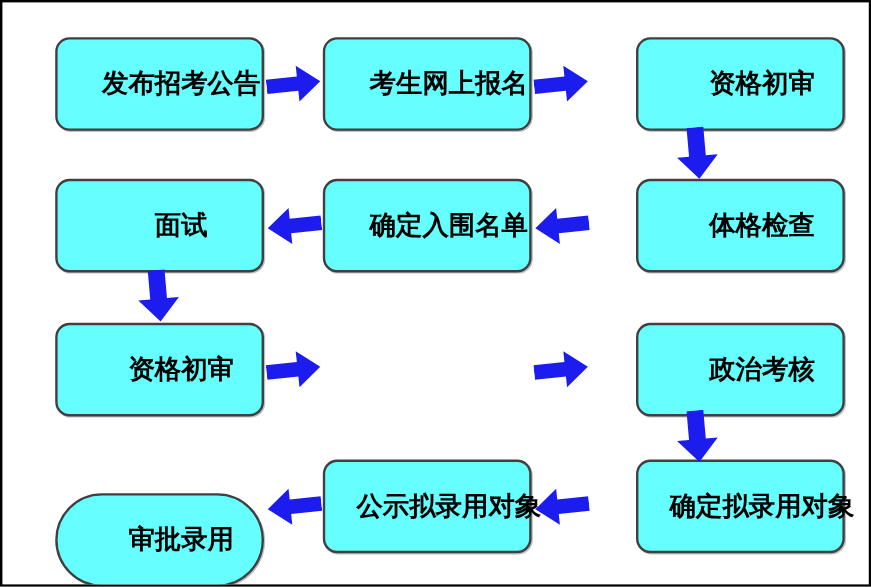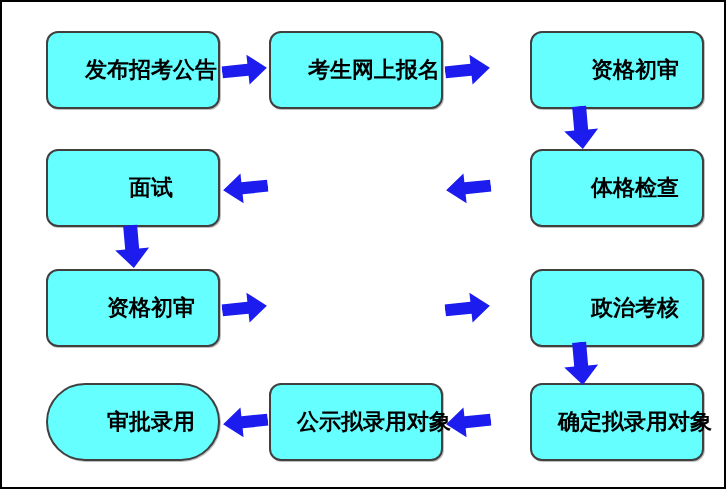--- a/index.html
+++ b/index.html
@@ -28,21 +28,21 @@
     display: flex;
     align-items: center;
     justify-content: center;
     color: var(--text-color, #000000);
     font-weight: bold;
     font-size: 22px;
     white-space: nowrap;
     box-shadow: 1px 1px 0 rgba(0,0,0,0.25);
     padding-left: 36px;
   }
-  .node.stadium { border-radius: 42px; }
+  .node.stadium { border-radius: 42px; margin-top: 28px; }
   .c1 { left: 44px; }
   .c2 { left: 267px; text-align: center; }
   .c3 { left: 492px; margin-left: 36px; }
   .r1 { top: 29px; }
   .r2 { top: 147px; }
   .r3 { top: 267px; }
   .r4 { top: 381px; }
   .arrow {
     position: absolute;
     color: var(--arrow-color, #1c1cef);
@@ -61,20 +61,23 @@
   </div>
   <div class="node r1 c2">
     <span>考生网上报名</span>
   </div>
   <div class="node r1 c3">
     <span>资格初审</span>
   </div>
 
   <div class="node r2 c3">
     <span>体格检查</span>
+  </div>
+  <div class="node r2 c2">
+    <span>确定入围名单</span>
   </div>
   <div class="node r2 c1">
     <span>面试</span>
   </div>
 
   <div class="node r3 c1">
     <span>资格初审</span>
   </div>
   <div class="node r3 c3">
     <span>政治考核</span>

